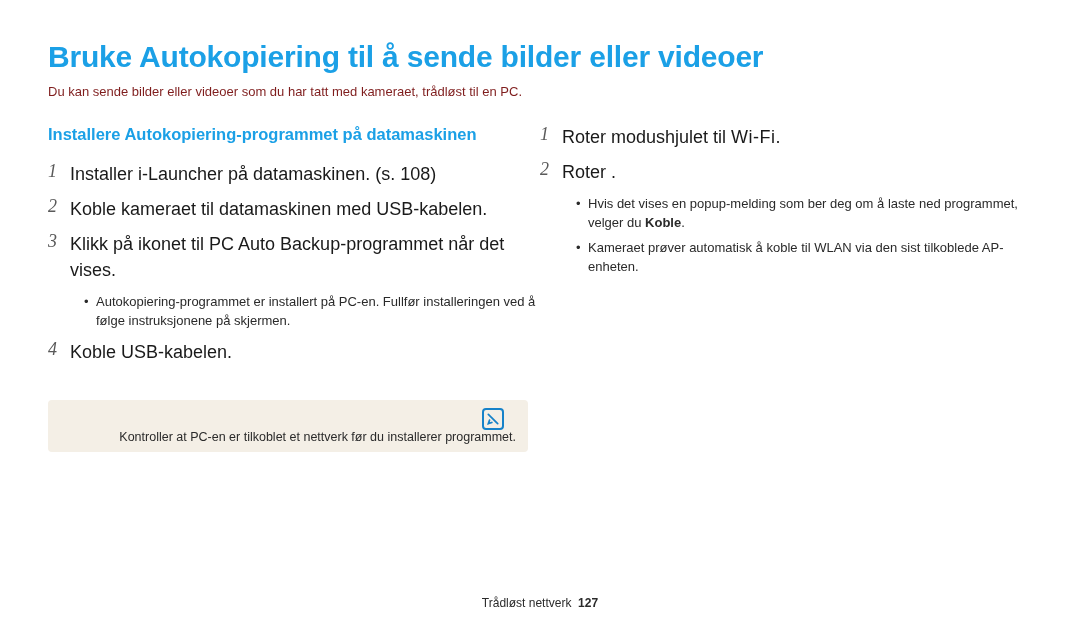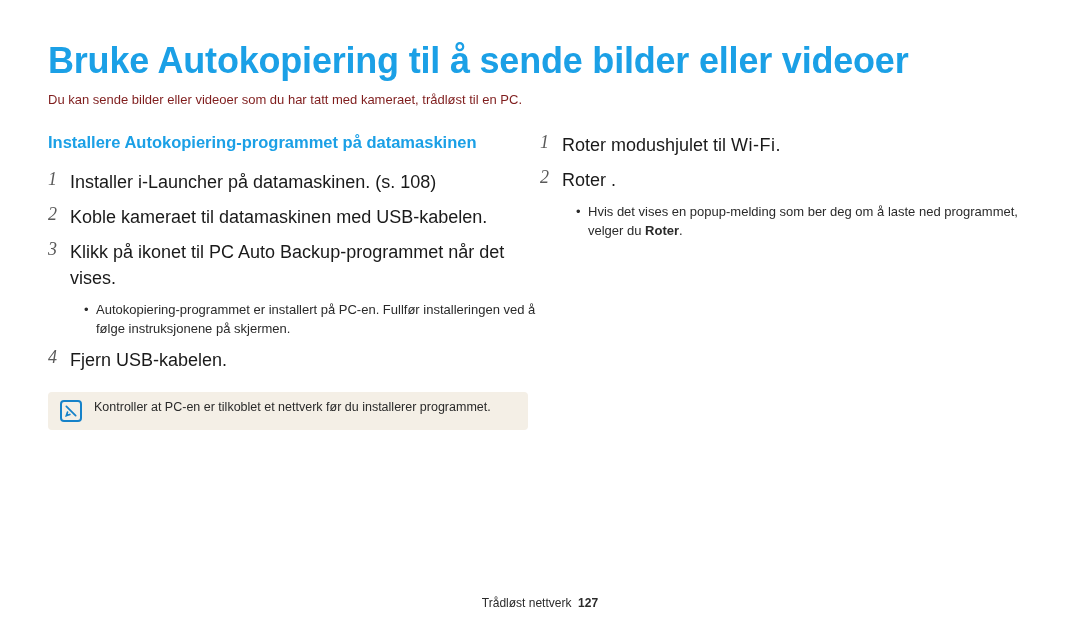--- a/index.html
+++ b/index.html
@@ -1,31 +1,31 @@
 <!DOCTYPE html>
 <html><head>
 <meta charset="utf-8">
 <style>
   * { box-sizing: border-box; margin: 0; padding: 0; }
   html, body { width: 1080px; height: 630px; background: #fff; font-family: "Segoe UI", "Myriad Pro", Arial, sans-serif; color: #1a1a1a; }
   .page { padding: 40px 48px 0 48px; position: relative; height: 630px; }
-  h1 { color: #1ba0e6; font-weight: 700; font-size: 36px; margin-bottom: 10px; letter-spacing: -0.2px; }
+  h1 { color: #1ba0e6; font-weight: 700; font-size: 30px; margin-bottom: 10px; letter-spacing: -0.2px; }
   .intro { font-size: 13px; color: #7f1d1d; margin-bottom: 26px; }
   .cols { display: flex; }
   .col { flex: 1; }
   h2 { color: #1ba0e6; font-weight: 700; font-size: 16.5px; margin-bottom: 18px; }
   .step { display: flex; align-items: flex-start; margin-bottom: 10px; }
   .step-num { font-style: italic; font-family: Georgia, "Times New Roman", serif; font-size: 18px; color: #5a5a5a; width: 22px; flex: none; line-height: 1.1; }
   .step-text { font-size: 18px; line-height: 1.4; }
   .wifi { font-weight: 400; letter-spacing: 0.5px; }
   ul.sub { list-style: none; padding-left: 36px; margin-top: 4px; margin-bottom: 10px; }
   ul.sub li { position: relative; padding-left: 12px; font-size: 13px; line-height: 1.45; color: #2a2a2a; margin-bottom: 6px; }
   ul.sub li::before { content: "•"; position: absolute; left: 0; top: 0; }
   ul.sub .bold { font-weight: 700; }
-  .note-box { display: flex; align-items: flex-start; background: #f4efe6; border-radius: 4px; padding: 8px 12px; margin-top: 18px; max-width: 480px; }
+  .note-box { display: flex; align-items: flex-end; background: #f4efe6; border-radius: 4px; padding: 8px 12px; margin-top: 34px; max-width: 480px; flex-direction: column; }
   .note-icon { width: 22px; height: 22px; border: 2px solid #1682c9; border-radius: 4px; color: #1682c9; display: flex; align-items: center; justify-content: center; margin-right: 12px; flex: none; }
   .note-icon svg { width: 14px; height: 14px; }
   .note-text { font-size: 12.5px; color: #2a2a2a; }
   .footer { position: absolute; bottom: 20px; left: 0; right: 0; text-align: center; font-size: 12px; color: #2a2a2a; }
   .footer .pg { font-weight: 700; }
 </style>
 </head>
 <body>
 
 <div class="page">
@@ -47,21 +47,21 @@
       </div>
       <div class="step">
         <div class="step-num">3</div>
         <div class="step-text">Klikk på ikonet til PC Auto Backup-programmet når det vises.</div>
       </div>
       <ul class="sub">
         <li>Autokopiering-programmet er installert på PC-en. Fullfør installeringen ved å følge instruksjonene på skjermen.</li>
       </ul>
       <div class="step">
         <div class="step-num">4</div>
-        <div class="step-text">Fjern USB-kabelen.</div>
+        <div class="step-text">Koble USB-kabelen.</div>
       </div>
 
       <div class="note-box">
         <div class="note-icon">
           <svg viewBox="0 0 24 24" fill="none" stroke="currentColor" stroke-width="3" stroke-linecap="round">
             <path d="M4 4 L20 20"></path>
             <path d="M6 14 L4 20 L10 18"></path>
           </svg>
         </div>
         <div class="note-text">Kontroller at PC-en er tilkoblet et nettverk før du installerer programmet.</div>
@@ -75,22 +75,23 @@
         <div class="step-text">
           <span>Roter modushjulet til </span><span class="wifi">Wi-Fi</span><span>.</span>
         </div>
       </div>
       <div class="step">
         <div class="step-num">2</div>
         <div class="step-text">Roter     .</div>
       </div>
       <ul class="sub">
         <li>
-          <span>Hvis det vises en popup-melding som ber deg om å laste ned programmet, velger du </span><span class="bold">Roter</span><span>.</span>
+          <span>Hvis det vises en popup-melding som ber deg om å laste ned programmet, velger du </span><span class="bold">Koble</span><span>.</span>
         </li>
+        <li>Kameraet prøver automatisk å koble til WLAN via den sist tilkoblede AP-enheten.</li>
       </ul>
     </div>
 
   </div>
 
   <div class="footer">
     <span>Trådløst nettverk</span>&nbsp;&nbsp;<span class="pg">127</span>
   </div>
 </div>
 

